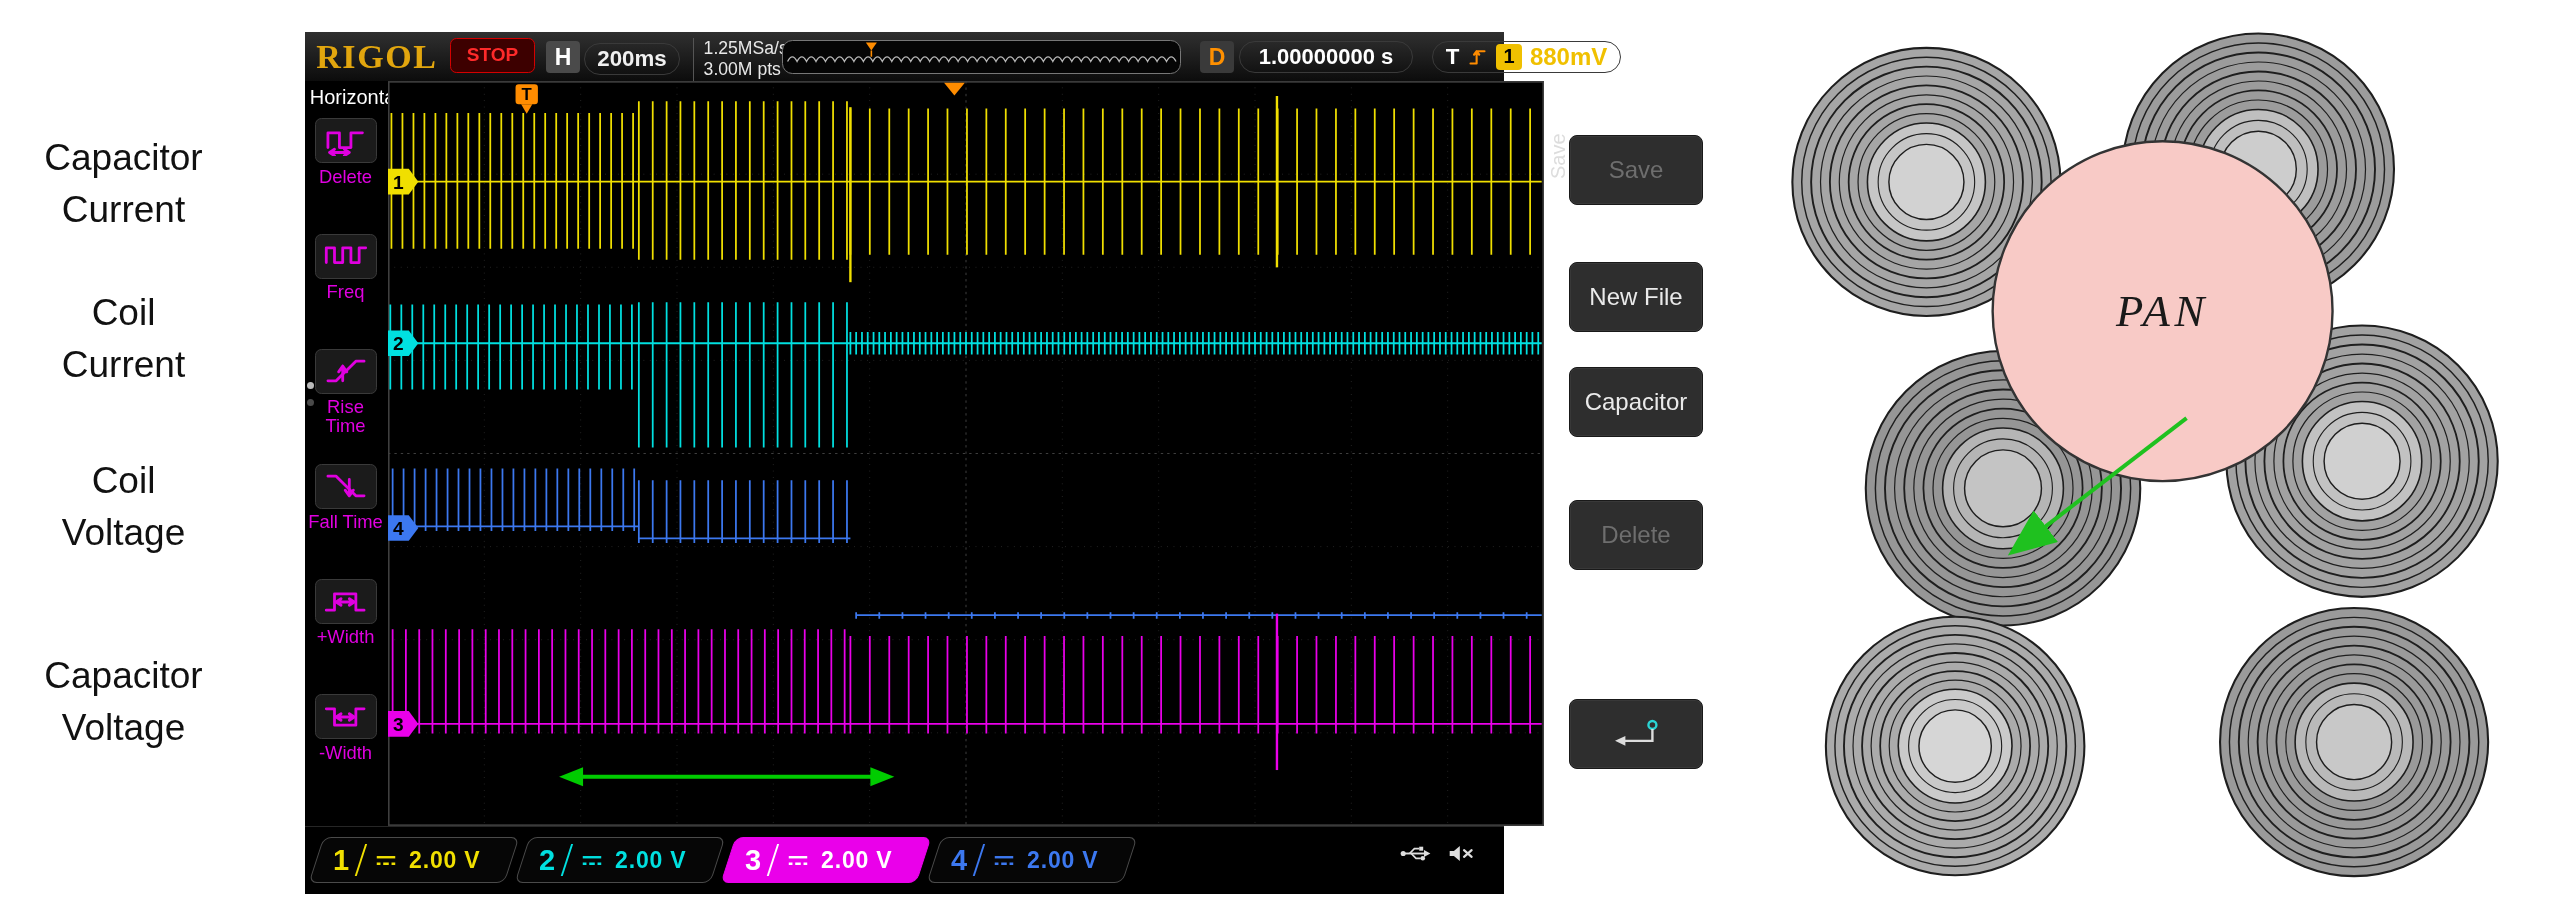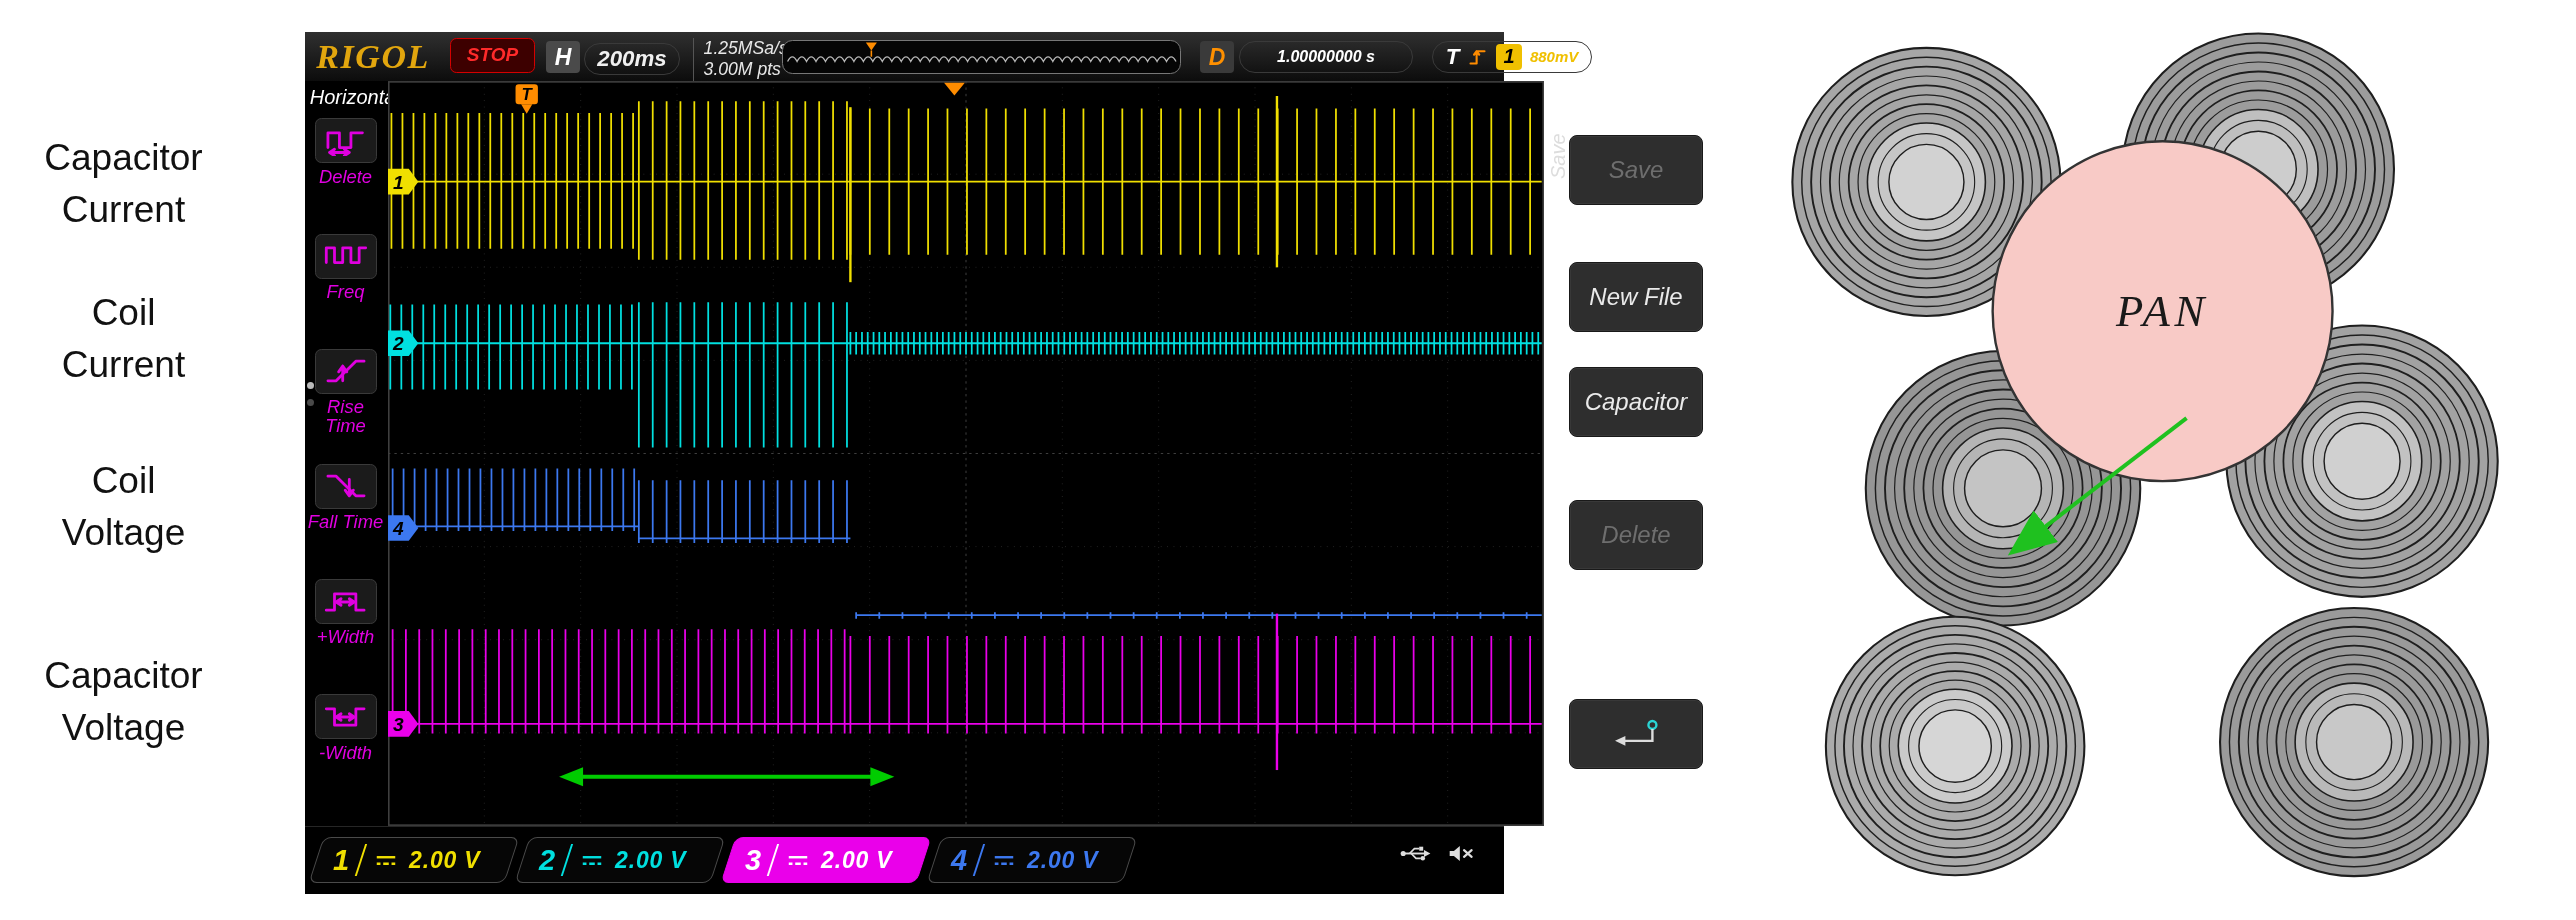--- a/index.html
+++ b/index.html
@@ -5,48 +5,48 @@
   * { margin:0; padding:0; box-sizing:border-box; }
   body { font-family:"Liberation Sans", sans-serif; background:#fff; }
   .page { position:relative; width:2576px; height:920px; background:#fff; overflow:hidden; }
 
   
   .siglabel { position:absolute; left:0; width:247px; text-align:center;
               font-size:37px; color:#111; line-height:1.4; }
   .l0 { top:132px; } .l1 { top:287px; } .l2 { top:455px; } .l3 { top:650px; }
 
   
-  .scope { position:absolute; left:305px; top:32px; width:1199px; height:862px; background:#000;font-style:italic; }
+  .scope { position:absolute; left:305px; top:32px; width:1199px; height:862px; background:#000; }
 
   .topbar { position:absolute; left:0; top:0; width:100%; height:49px;
             background:linear-gradient(#303030,#0c0c0c); }
   .topbar > * { position:absolute; }
   .logo { left:11.2px; top:6.4px; font-size:34px; font-weight:bold; letter-spacing:1.6px; color:#e2a60e;
           font-family:"Liberation Serif", serif; }
   .stop { left:145px; top:6.4px; width:85px; height:35px; line-height:32px; text-align:center;
           border-radius:6.4px; background:#3d0000; border:1.6px solid #d40000; color:#ff2a2a;
           font-weight:bold; font-size:19px; }
   .hkey { left:241px; top:8.8px; width:34px; height:32px; line-height:32px; text-align:center;
           background:#4a4a4a; border-radius:4px; color:#fff; font-size:23px; font-weight:bold; }
   .timebase { left:279px; top:11px; width:96px; height:32px; line-height:29px; text-align:center;
           border:1.6px solid #3a3a3a; border-radius:16px; color:#f0f0f0; font-size:22.3px; font-weight:bold; }
   .srate { left:388px; top:5.6px; font-size:17.6px; color:#e8e8e8; line-height:1.22;
           padding-left:9.6px; border-left:1.6px solid #555; }
   .membar { left:477px; top:8px; width:399px; height:34px; border:1.6px solid #777;
           border-radius:10.4px; background:#050505; overflow:hidden; }
   .dkey { left:895px; top:8.8px; width:34px; height:32px; line-height:32px; text-align:center;
           background:#3a3a3a; border-radius:4px; color:#ff9000; font-size:23px; font-weight:bold; }
   .dval { left:934px; top:8.8px; width:174px; height:32px; line-height:29px; text-align:center;
-          border:1.6px solid #3a3a3a; border-radius:16px; color:#fff; font-size:16px; font-weight:bold; }
+          border:1.6px solid #3a3a3a; border-radius:16px; color:#fff; font-size:22px; font-weight:bold; }
   .trigpill { left:1127px; top:8.8px; height:32px; border:1.6px solid #3a3a3a; border-radius:16px;
           padding:0 12.8px; display:flex; align-items:center; gap:8px; }
   .t-key { color:#fff; font-size:22.3px; font-weight:bold; }
   .t-ch { width:25.5px; height:25.5px; line-height:25.5px; text-align:center; background:#f0c000;
           color:#000; border-radius:4px; font-size:20px; font-weight:bold; }
-  .t-level { color:#f0c000; font-size:15px; font-weight:bold; }
+  .t-level { color:#f0c000; font-size:24px; font-weight:bold; }
 
   .leftmenu { position:absolute; left:0; top:49px; width:81px; height:745px; }
   .lm-title { color:#fff; font-size:20px; padding:4.8px 3.2px 6.4px 4.8px; }
   .lm-item { height:112px; text-align:center; cursor:pointer; }
   .lm-icon { width:62px; height:45px; margin:3.2px auto 3.2px auto; background:#1b1b1b;
              border:0.8px solid #3a3a3a; border-radius:6.4px; display:flex; align-items:center; justify-content:center; }
   .lm-label { color:#e000e0; font-size:18.4px; line-height:1.05; }
   .page-dots { position:absolute; left:1.6px; top:350px; }
   .page-dots span { display:block; width:7.2px; height:7.2px; border-radius:50%; margin-bottom:9.6px; }
 

